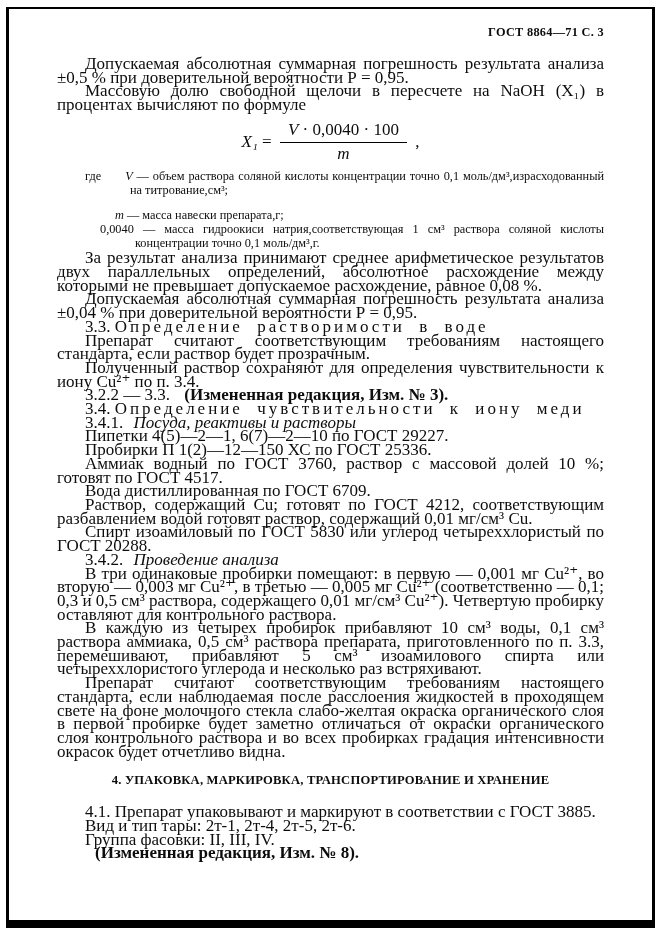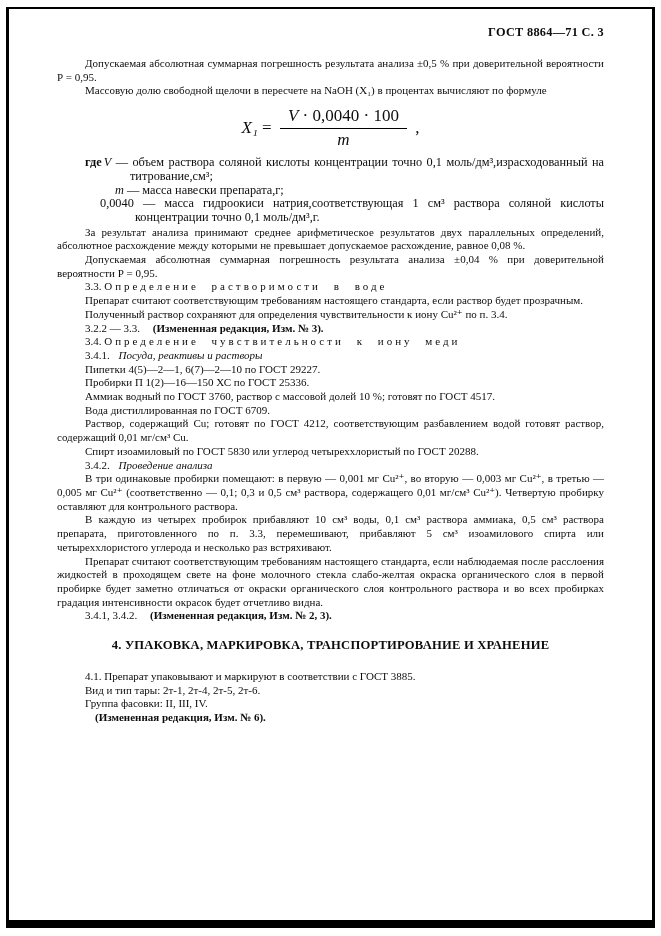--- a/index.html
+++ b/index.html
@@ -11,36 +11,36 @@
     overflow:hidden;
   }
   .page { position:relative; width:661px; height:936px; background:#fff; }
   .frame {
     position:absolute; left:6px; top:7px; right:6px; bottom:8px;
     border:3px solid #000; border-top-width:2px; border-bottom-width:8px;
     background:#fff;
   }
   .content { padding:16px 48px 0 48px; }
   .doc-ref { text-align:right; font-weight:700; font-size:12.3px; margin-bottom:17px; letter-spacing:0.3px; }
-  .para { font-size:11px; line-height:13.7px; text-align:justify; text-indent:28px; }
+  .para { font-size:17px; line-height:13.7px; text-align:justify; text-indent:28px; }
   .sparse { letter-spacing:3px; word-spacing:7px; }
   .it { font-style:italic;margin-left:6px; }
   b { font-weight:700;margin-left:10px; }
   .fvar { font-style:italic; }
   .formula { text-align:center; font-size:17px; margin:8px 0 6px;font-family:Liberation Serif, serif; }
   .formula > span { vertical-align:middle; }
   .frac { display:inline-block; text-align:center; margin:0 4px; }
   .frac .num { display:block; padding:0 8px 2px; border-bottom:1px solid #000;text-align:right; }
   .frac .den { display:block; padding-top:1px; }
   .where { margin-bottom:1px; }
   .w-row { font-size:12.3px; line-height:13.7px; text-align:justify; }
   .w-row1 { padding-left:73px; text-indent:-45px; }
-  .w-row2 { padding-left:73px; text-indent:-15px; }
+  .w-row2 { padding-left:73px; text-indent:-15px;margin-top:12px; }
   .w-row3 { padding-left:78px; text-indent:-35px; }
-  .w-label { margin-right:2px;font-weight:bold; }
+  .w-label { margin-right:24px; }
   .sec-heading { text-align:center; font-weight:700; font-size:12.6px; margin:15px 0 17px; letter-spacing:0.2px; }
 </style>
 </head>
 <body>
 
 <div class="page">
   <div class="frame">
     <div class="content">
 
       <div class="doc-ref">ГОСТ 8864—71 С. 3</div>
@@ -93,44 +93,40 @@
         <span>3.4.</span>
         <span class="sparse">Определение чувствительности к иону меди</span>
       </p>
 
       <p class="para">
         <span>3.4.1.</span>
         <span class="it">Посуда, реактивы и растворы</span>
       </p>
 
       <p class="para">Пипетки 4(5)—2—1, 6(7)—2—10 по ГОСТ 29227.</p>
-      <p class="para">Пробирки П 1(2)—16—150 ХС по ГОСТ 25336.</p>
+      <p class="para">Пробирки П 1(2)—12—150 ХС по ГОСТ 25336.</p>
       <p class="para">Аммиак водный по ГОСТ 3760, раствор с массовой долей 10 %; готовят по ГОСТ 4517.</p>
       <p class="para">Вода дистиллированная по ГОСТ 6709.</p>
       <p class="para">Раствор, содержащий Cu; готовят по ГОСТ 4212, соответствующим разбавлением водой готовят раствор, содержащий 0,01 мг/см³ Cu.</p>
       <p class="para">Спирт изоамиловый по ГОСТ 5830 или углерод четыреххлористый по ГОСТ 20288.</p>
 
       <p class="para">
         <span>3.4.2.</span>
         <span class="it">Проведение анализа</span>
       </p>
 
       <p class="para">В три одинаковые пробирки помещают: в первую — 0,001 мг Cu²⁺, во вторую — 0,003 мг Cu²⁺, в третью — 0,005 мг Cu²⁺ (соответственно — 0,1; 0,3 и 0,5 см³ раствора, содержащего 0,01 мг/см³ Cu²⁺). Четвертую пробирку оставляют для контрольного раствора.</p>
       <p class="para">В каждую из четырех пробирок прибавляют 10 см³ воды, 0,1 см³ раствора аммиака, 0,5 см³ раствора препарата, приготовленного по п. 3.3, перемешивают, прибавляют 5 см³ изоамилового спирта или четыреххлористого углерода и несколько раз встряхивают.</p>
       <p class="para">Препарат считают соответствующим требованиям настоящего стандарта, если наблюдаемая после расслоения жидкостей в проходящем свете на фоне молочного стекла слабо-желтая окраска органического слоя в первой пробирке будет заметно отличаться от окраски органического слоя контрольного раствора и во всех пробирках градация интенсивности окрасок будет отчетливо видна.</p>
 
-      <p class="para">
-        <span>3.4.1, 3.4.2.</span>
-        <b>(Измененная редакция, Изм. № 2, 3).</b>
-      </p>
 
       <h2 class="sec-heading">4. УПАКОВКА, МАРКИРОВКА, ТРАНСПОРТИРОВАНИЕ И ХРАНЕНИЕ</h2>
 
       <p class="para">4.1. Препарат упаковывают и маркируют в соответствии с ГОСТ 3885.</p>
       <p class="para">Вид и тип тары: 2т-1, 2т-4, 2т-5, 2т-6.</p>
       <p class="para">Группа фасовки: II, III, IV.</p>
       <p class="para">
-        <b>(Измененная редакция, Изм. № 6).</b>
+        <b>(Измененная редакция, Изм. № 8).</b>
       </p>
 
     </div>
   </div>
 </div>
 
 </body></html>

